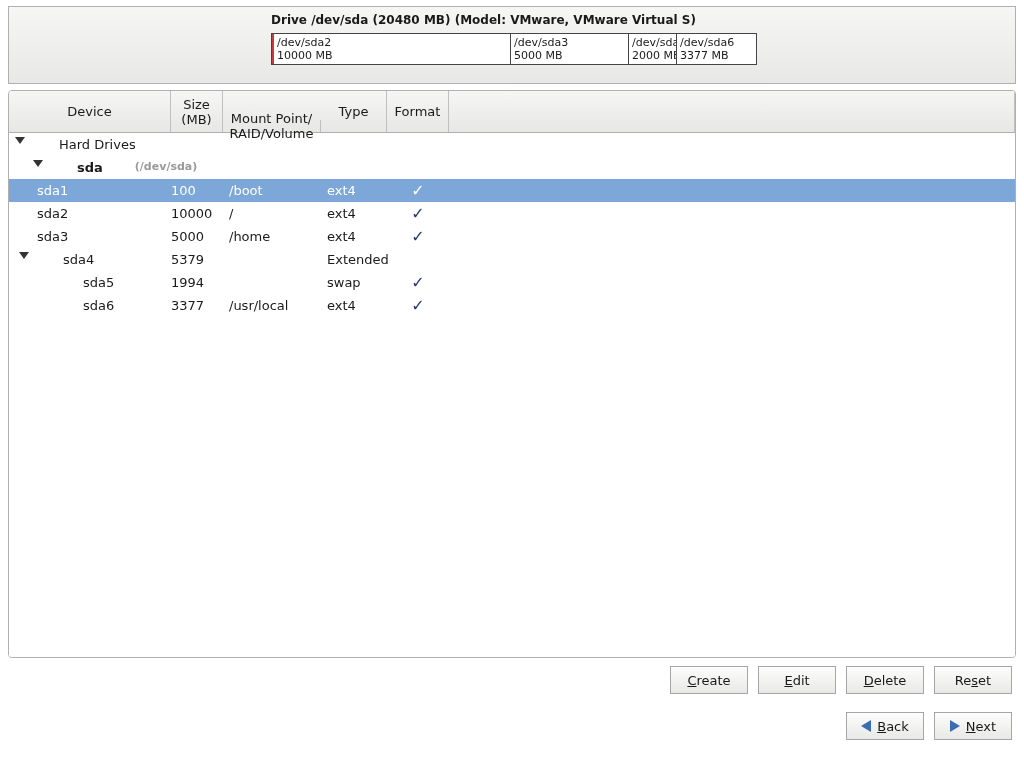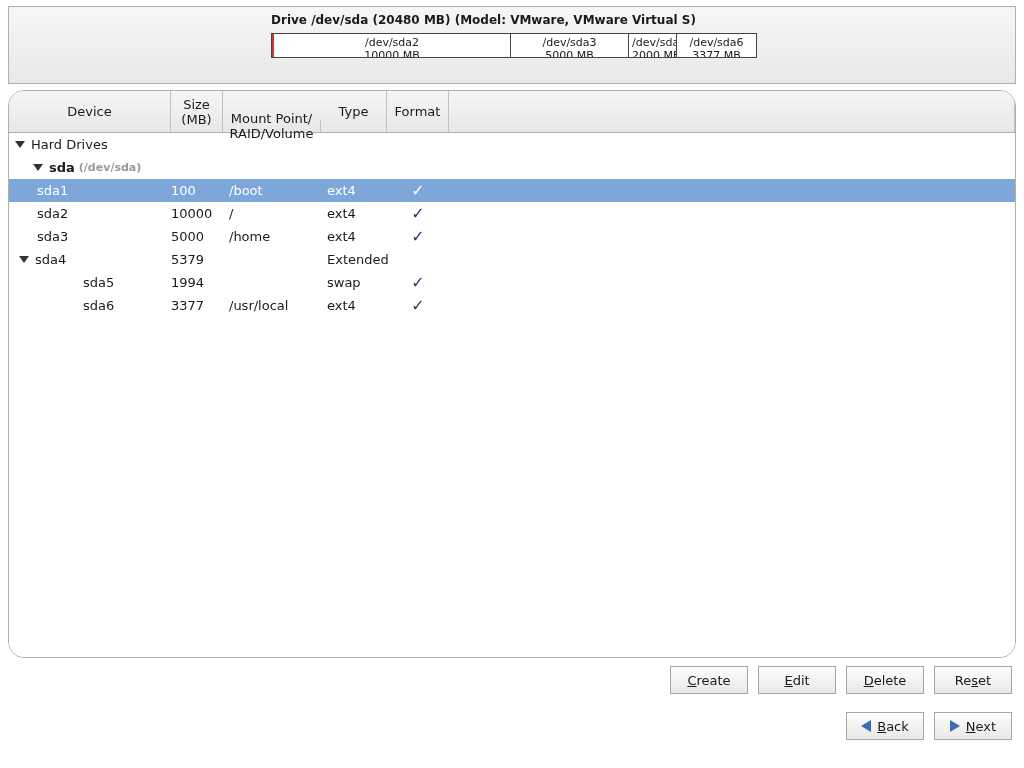--- a/index.html
+++ b/index.html
@@ -23,42 +23,41 @@
   }
   .drive-title {
     position: absolute;
     left: 262px; top: 6px;
     font-size: 12px;
   }
   .drive-title b { font-weight: bold; }
   .drive-bar-holder {
     position: absolute;
     left: 262px; top: 26px;
-    width: 486px; height: 25px;
+    width: 486px; height: 32px;
     border: 1px solid #444;
     background: #fff;
     display: flex;
-    text-align: center;
   }
   .drive-seg {
     border-right: 1px solid #444;
     overflow: hidden;
     font-size: 11px;
     line-height: 13px;
     padding: 2px 3px;
     white-space: nowrap;
   }
   .drive-seg:first-child { border-left: 2px solid #c83a3a; }
   .drive-seg:last-child { border-right: none; }
 
   
   .tree-frame {
     margin: 6px 8px 0 8px;
     border: 1px solid #b0b0b0;
-    border-radius: 16px;
+    border-radius: 4px;
     overflow: hidden;
   }
   .tree-header {
     display: flex;
     background: linear-gradient(#f6f6f5, #e7e7e5);
     border-bottom: 1px solid #b0b0b0;
     height: 42px;
   }
   .tree-header .col {
     border-right: 1px solid #c0c0c0;
@@ -82,21 +81,21 @@
     height: 524px;
     overflow: auto;
   }
   .row {
     display: flex;
     height: 23px;
     align-items: center;
     font-size: 13px;
   }
   .row.selected { background: #7da7d9; color: #fff; }
-  .row .c-device { width: 162px; display:flex; align-items:center; }
+  .row .c-device { width: 162px; display:flex; align-items:flex-start;gap:28px; }
   .row .c-size   { width: 52px; padding-right: 6px; }
   .row .c-mount  { width: 98px; padding-left: 6px; }
   .row .c-type   { width: 66px; padding-left: 6px; }
   .row .c-format { width: 62px; text-align:center; font-size:16px; }
   .indent0 { padding-left: 6px; }
   .indent1 { padding-left: 24px; font-weight: bold; }
   .indent2 { padding-left: 28px; }
   .indent3 { padding-left: 74px; }
   .tri-down {
     display:inline-block;

